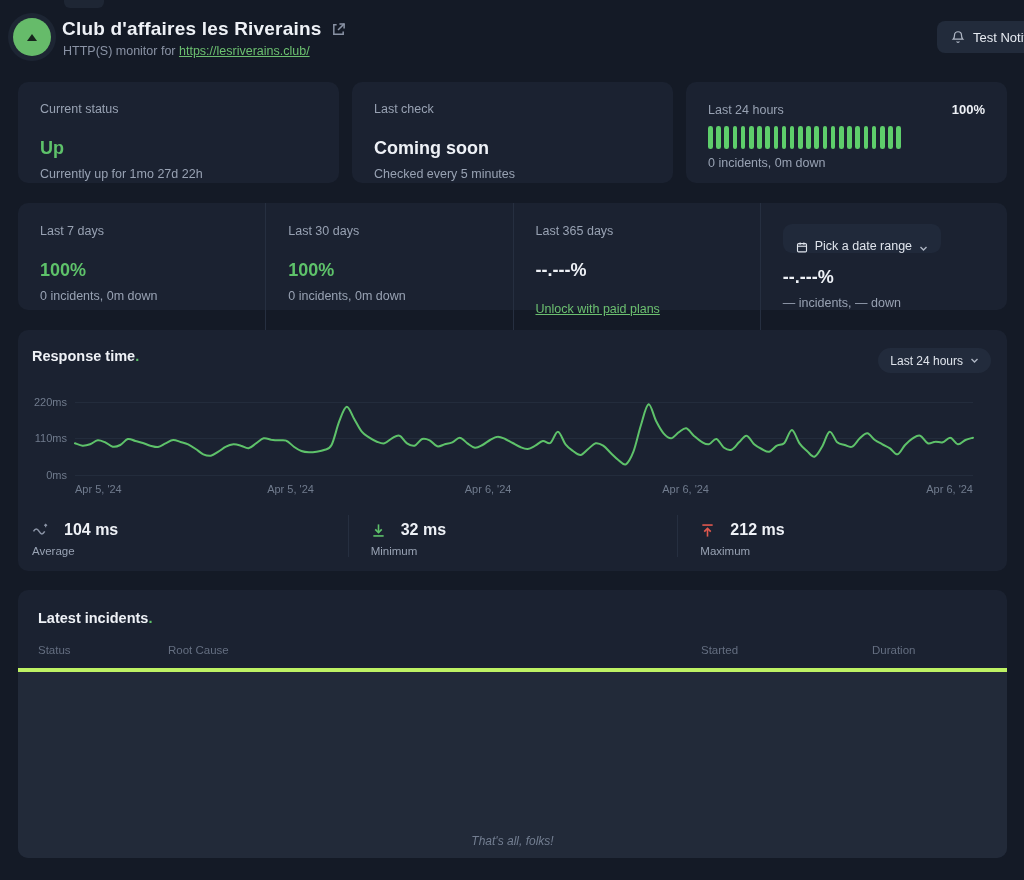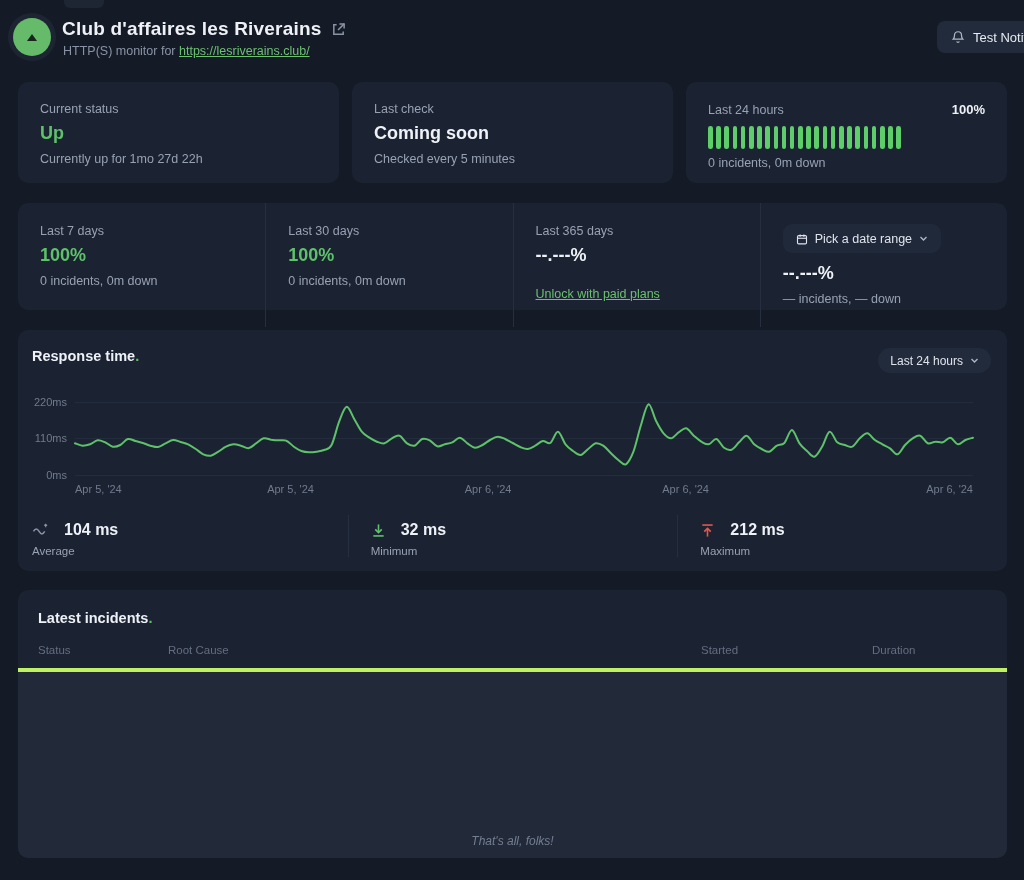--- a/index.html
+++ b/index.html
@@ -19,37 +19,37 @@
   .avatar { width:38px; height:38px; border-radius:50%; background:#66bb6a; display:flex; align-items:center; justify-content:center; }
   .avatar .tri { width:0; height:0; border-left:5px solid transparent; border-right:5px solid transparent; border-bottom:7px solid #17251d; }
   .h-title { position:absolute; left:62px; top:18px; font-size:19px; font-weight:bold; letter-spacing:.2px; display:flex; align-items:center; gap:9px; }
   .h-sub { position:absolute; left:63px; top:44px; font-size:12.5px; color:#8a93a5; }
   .h-sub a { color:#6cc070; text-decoration:underline; }
   .test-btn { position:absolute; left:937px; top:21px; height:32px; width:160px; background:#222b3b; border:none; border-radius:8px; color:#e7ebf2; font-size:13px; font-family:inherit; display:flex; align-items:center; gap:8px; padding:0 14px; cursor:pointer; white-space:nowrap; }
 
   
   .card { position:absolute; background:#1b2231; border-radius:10px; }
   .label { font-size:12.5px; color:#98a2b3; }
-  .big   { font-size:18px; font-weight:bold; margin-top:7px; }
+  .big   { font-size:18px; font-weight:bold; margin-top:22px; }
   .sub   { font-size:12.5px; color:#98a2b3; margin-top:8px; }
 
   .c1 { left:18px;  top:82px; width:321px; height:101px; padding:20px 22px; }
   .c2 { left:352px; top:82px; width:321px; height:101px; padding:20px 22px; }
   .c3 { left:686px; top:82px; width:321px; height:101px; padding:20px 22px; }
   .c3-top { display:flex; justify-content:space-between; align-items:baseline; }
   .pct { font-size:13px; font-weight:bold; color:#eef1f6; }
   .bars { display:flex; gap:3.6px; margin-top:9px; height:23px; align-items:stretch; }
   .bar { width:4.6px; background:#5ece6b; border-radius:2.3px; }
 
   
   .row2 { left:18px; top:203px; width:989px; height:107px; display:grid; grid-template-columns:1fr 1fr 1fr 1fr; }
   .u-col { padding:21px 22px; position:relative; }
   .u-col + .u-col { border-left:1px solid #262f40; }
   .u-link { display:inline-block; margin-top:21px; font-size:12.5px; color:#6cc070; text-decoration:underline; }
-  .range-btn { height:29px; background:#20293a; border:none; border-radius:9px; color:#dfe4ec; font-size:12.5px; font-family:inherit; display:inline-flex; align-items:center; gap:7px; padding:0 13px; cursor:pointer; }
+  .range-btn { height:29px; background:#20293a; border:none; border-radius:9px; color:#dfe4ec; font-size:12.5px; font-family:inherit; display:inline-flex; align-items:flex-end; gap:7px; padding:0 13px; cursor:pointer; }
 
   
   .resp { left:18px; top:330px; width:989px; height:241px; padding:18px 0 0 0; }
   .resp-head { display:flex; justify-content:space-between; padding:0 16px 0 14px; }
   .sec-title { font-size:14.5px; font-weight:bold; }
   .mini-dd { height:25px; background:#222b3c; border:none; border-radius:13px; color:#dfe4ec; font-size:12px; font-family:inherit; display:inline-flex; align-items:center; gap:7px; padding:0 12px; cursor:pointer; }
   .plot-wrap { position:relative; margin:22px 34px 0 57px; height:80px; }
   .gridline { position:absolute; left:0; right:0; height:1px; background:#232c3c; }
   .ylab { position:absolute; right:calc(100% + 8px); transform:translateY(-50%); font-size:11px; color:#707b8d; white-space:nowrap; }
   .plot-svg { position:absolute; inset:0; width:100%; height:100%; overflow:visible; }

